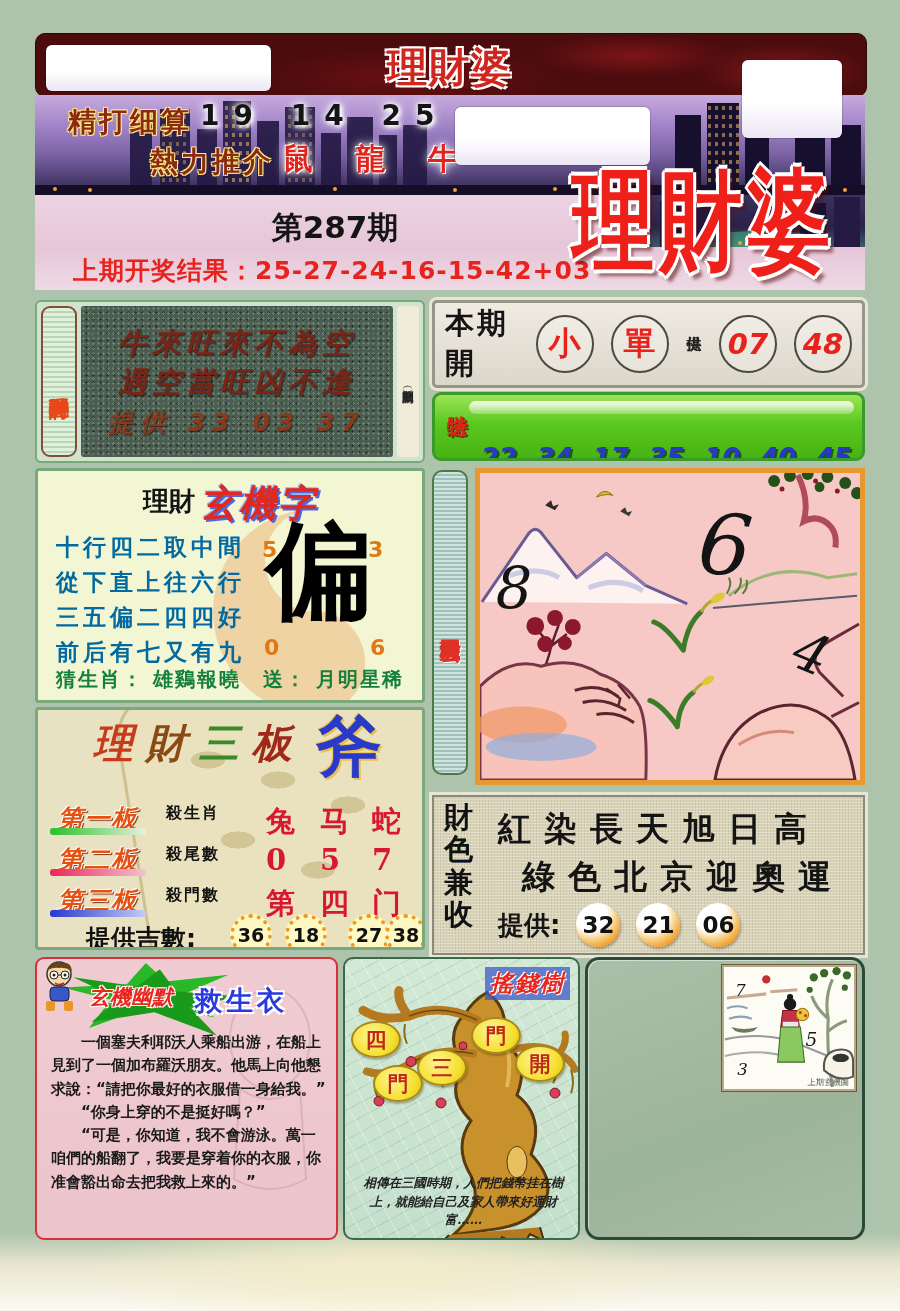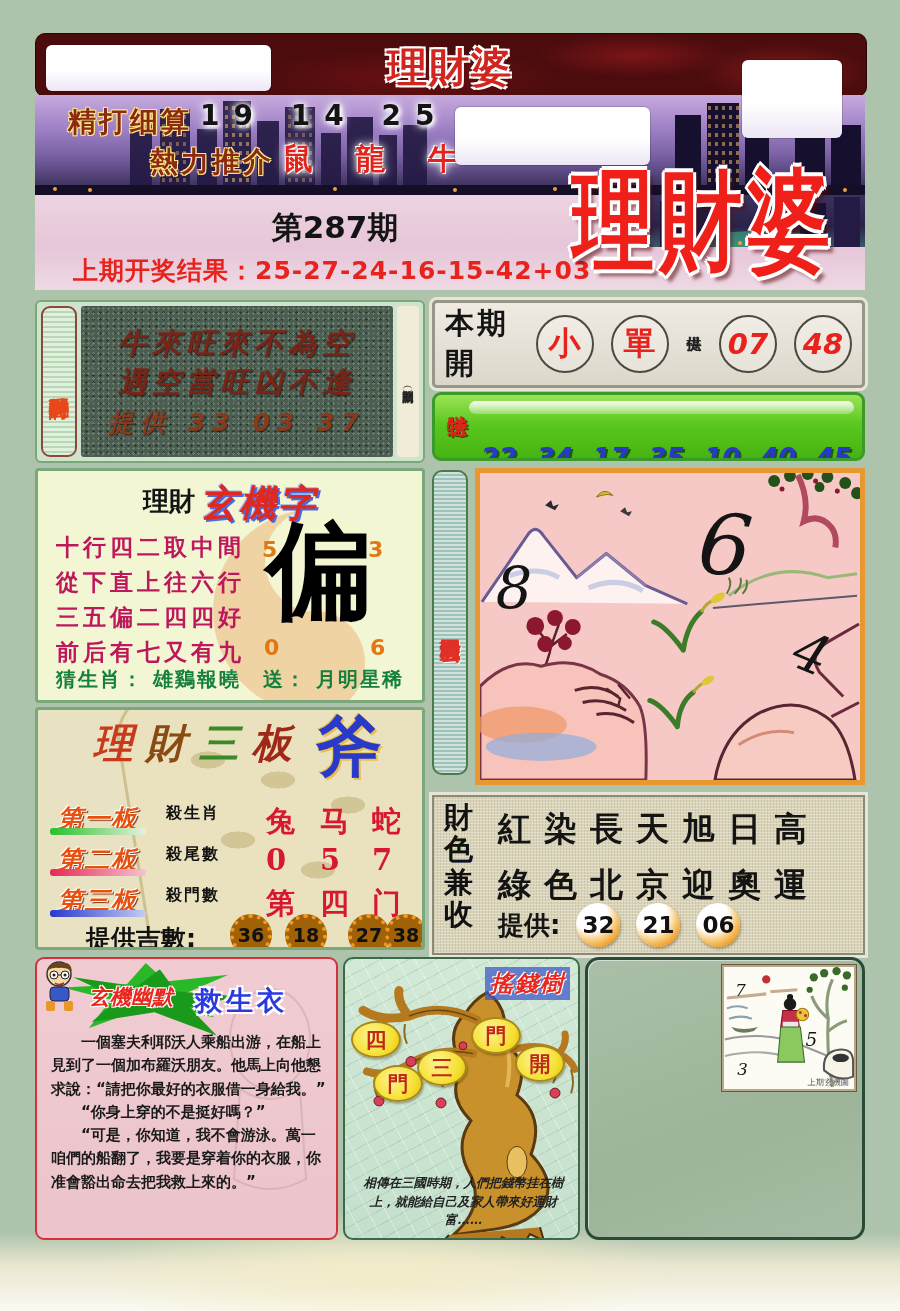--- a/index.html
+++ b/index.html
@@ -91,21 +91,21 @@
     background:#f3f6d2;overflow:hidden;}
   .yinyang{position:absolute;left:175px;top:38px;width:205px;height:205px;border-radius:50%;opacity:.65;
     background:linear-gradient(90deg,#eec08b 50%,rgba(243,246,210,0) 50%);}
   .yinyang::before{content:"";position:absolute;left:52px;top:0;width:100px;height:103px;border-radius:50%;background:#f3f6d2;}
   .yinyang::after{content:"";position:absolute;left:52px;bottom:0;width:100px;height:103px;border-radius:50%;background:#eec08b;}
   .xjz-title{position:absolute;left:0;top:8px;width:100%;text-align:center;z-index:2;}
   .xjz-title .t1{font-size:26px;font-weight:bold;color:#141414;vertical-align:6px;}
   .xjz-title .t2{font-size:37px;font-weight:bold;color:#e0281e;font-style:italic;letter-spacing:2px;
     text-shadow:2px 2px 0 #4a6ae0,-1px -1px 0 #9ab0f0;}
   .xjz-poem{position:absolute;left:18px;top:58px;z-index:2;}
-  .xjz-poem div{font-size:23px;font-weight:bold;color:#be185d;line-height:35px;letter-spacing:4px;font-family:"DejaVu Serif",serif;}
+  .xjz-poem div{font-size:23px;font-weight:bold;color:#0369a1;line-height:35px;letter-spacing:4px;font-family:"DejaVu Serif",serif;}
   .xjz-big{position:absolute;left:228px;top:46px;z-index:2;font-size:106px;font-weight:bold;color:#000;
     font-family:"DejaVu Serif",serif;line-height:1;}
   .xjz-corner{position:absolute;z-index:3;font-size:22px;font-weight:bold;color:#e07818;}
   .xjz-footer{position:absolute;left:0;bottom:7px;width:100%;text-align:center;z-index:2;
     font-size:20px;font-weight:bold;color:#15803d;letter-spacing:2px;font-family:"DejaVu Serif",serif;}
 
   
   .xjt{left:432px;top:468px;width:433px;height:317px;display:flex;}
   .xjt-tab{width:36px;height:305px;margin-top:2px;border:2px solid #4a7a4a;border-radius:10px;box-sizing:border-box;
     background:repeating-linear-gradient(180deg,#d2e2dd 0 2px,#9cc2ba 2px 4px);
@@ -159,21 +159,21 @@
     color:#e85010;letter-spacing:2px;text-shadow:-1px -1px 0 #fff,1px 1px 0 #fff,2px 2px 1px #803010;}
   .sb-bar{position:absolute;left:12px;top:26px;width:96px;height:7px;border-radius:3px;}
   .sb-bar.g{background:linear-gradient(90deg,#28c028,#e8f0e0);}
   .sb-bar.p{background:linear-gradient(90deg,#e82858,#f4c2d2);}
   .sb-bar.b{background:linear-gradient(90deg,#2838d0,#c4ccf2);}
   .sb-head{position:absolute;left:128px;top:1px;font-size:16px;font-weight:bold;color:#111;letter-spacing:2px;
     font-family:"DejaVu Serif",serif;}
   .sb-val{position:absolute;top:0;font-size:29px;font-weight:bold;color:#d81830;font-family:"DejaVu Serif",serif;}
   .sb-lucky-label{position:absolute;left:48px;top:212px;z-index:2;font-size:25px;font-weight:bold;color:#111;}
   .badge{position:absolute;top:204px;z-index:2;width:34px;height:34px;border:4px dotted #f09820;border-radius:50%;
-    background:#a16207;display:flex;align-items:center;justify-content:center;font-size:19px;font-weight:bold;color:#111;}
+    background:#fef9c3;display:flex;align-items:center;justify-content:center;font-size:19px;font-weight:bold;color:#111;}
 
   
   .humor{left:35px;top:957px;width:303px;height:283px;box-sizing:border-box;border:2px solid #d8303a;border-radius:9px;
     background:linear-gradient(180deg,#f0ccd2,#ecc4cb);overflow:hidden;}
   .star{position:absolute;width:170px;height:62px;
     clip-path:polygon(50% 0%,61% 32%,98% 28%,70% 55%,88% 95%,50% 70%,14% 98%,28% 55%,0% 30%,38% 32%);}
   .star.s1{left:26px;top:4px;background:#28b828;transform:rotate(-4deg);}
   .star.s2{left:34px;top:10px;background:#1a9a1a;transform:rotate(7deg);}
   .humor-badge{position:absolute;left:52px;top:24px;z-index:3;font-size:21px;font-weight:bold;font-style:italic;color:#e8281e;
     text-shadow:-1px -1px 0 #fff,1px 1px 0 #fff,1px -1px 0 #fff,-1px 1px 0 #fff;}
@@ -456,21 +456,21 @@
   </div>
 
   <div class="abs caise">
     <div class="caise-side">
       <span>財</span>
       <span class="rainbow">色</span>
       <span>兼</span>
       <span>收</span>
     </div>
     <div class="caise-line" style="top:10px;">紅染長天旭日高</div>
-    <div class="caise-line" style="top:66px;">綠色北京迎奧運</div>
+    <div class="caise-line" style="top:58px;margin-left:24px;">綠色北京迎奧運</div>
     <div class="caise-bottom">
       <span class="caise-tigong">提供:</span>
       <div class="ball">
           <span>32</span>
         </div>
       <div class="ball">
           <span>21</span>
         </div>
       <div class="ball">
           <span>06</span>

